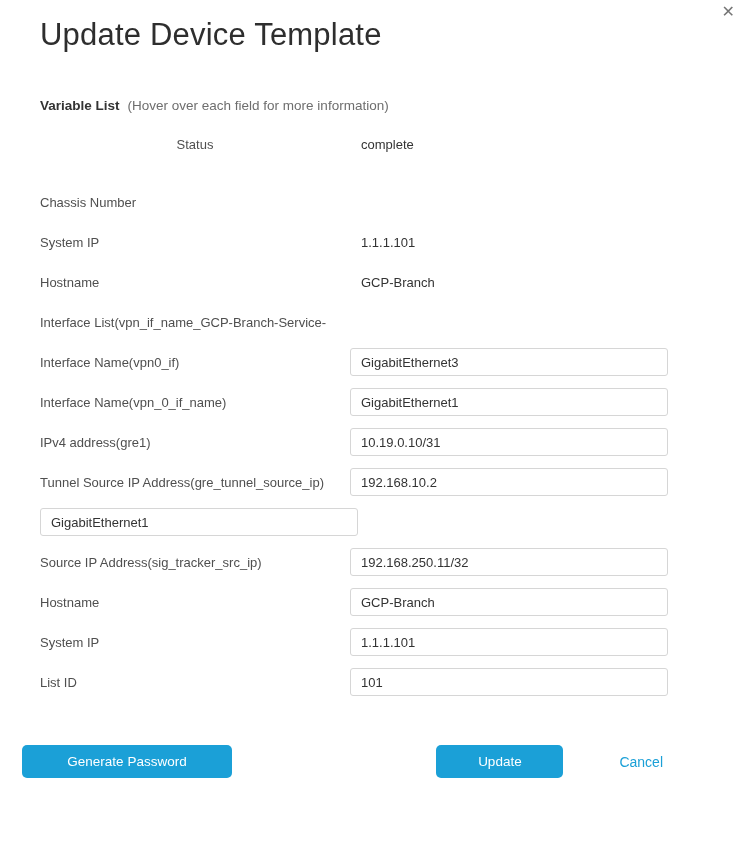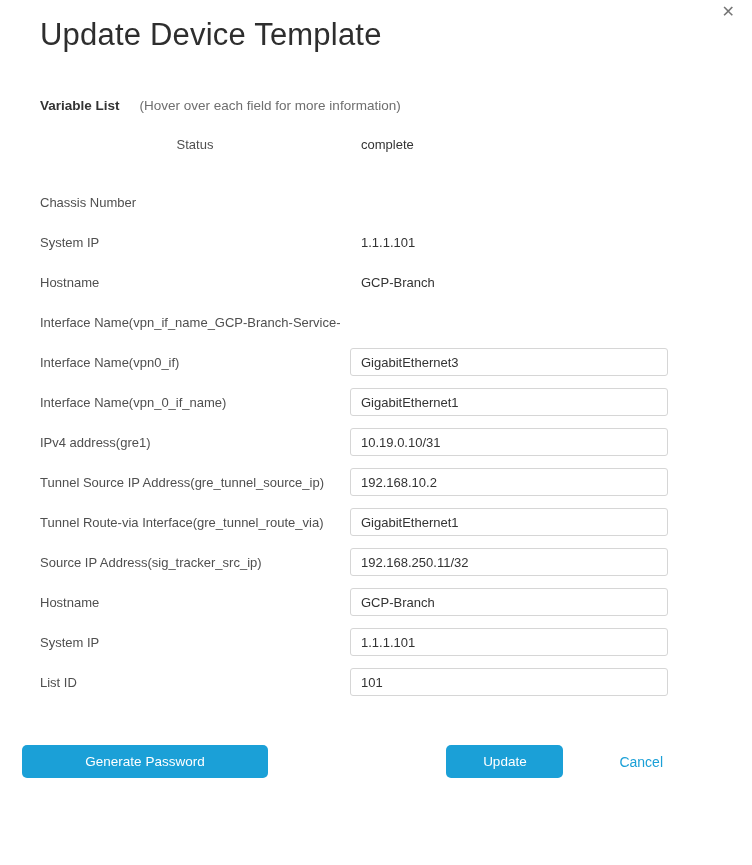--- a/index.html
+++ b/index.html
@@ -20,21 +20,21 @@
   .title {
     margin: 0; padding: 16px 40px 0 40px;
     font-size: 31px; font-weight: 300; color: #2e2e2e;
     letter-spacing: 0.2px; line-height: 1.2;
   }
   .section-head {
     margin: 45px 40px 16px 40px;
     font-size: 13.5px; line-height: 1.2;
   }
   .section-head .heading { font-weight: bold; color: #333; }
-  .section-head .hint { color: #6e6e6e; margin-left: 20px; }
+  .section-head .hint { color: #6e6e6e; margin-left: 8px; }
   .rows { padding: 0 0 0 40px; }
   .row {
     display: flex; align-items: center;
     height: 28px; margin-bottom: 12px;
   }
   .row.gap-after { margin-bottom: 30px; text-align: center; }
   .row .label {
     flex: 0 0 310px; width: 310px;
     overflow: hidden; white-space: nowrap;
     font-size: 13px; color: #4f4f4f;
@@ -56,22 +56,22 @@
     display: flex; align-items: center;
     margin-top: 49px;
     padding: 0 89px 0 22px;
   }
   .btn {
     border: none; border-radius: 5px;
     background: var(--accent, #1ba0d7); color: #ffffff;
     font-size: 13.5px; font-family: "Liberation Sans", sans-serif;
     height: 33px; cursor: pointer;
   }
-  .btn-generate { width: 246px; }
-  .btn-update { width: 117px; margin-left: auto; }
+  .btn-generate { width: 210px; }
+  .btn-update { width: 127px; margin-left: auto; }
   .cancel {
     margin-left: 56px;
     color: var(--accent, #1ba0d7);
     font-size: 14px; cursor: pointer; text-decoration: none;
   }
 </style>
 </head>
 <body>
 
 <div>
@@ -100,21 +100,21 @@
       <span class="label">System IP</span>
       <span class="value">1.1.1.101</span>
     </div>
 
     <div class="row">
       <span class="label">Hostname</span>
       <span class="value">GCP-Branch</span>
     </div>
 
     <div class="row">
-      <span class="label">Interface Name(vpn_if_name_GCP-Branch-Service-</span>
+      <span class="label">Interface List(vpn_if_name_GCP-Branch-Service-</span>
     </div>
 
     <div class="row">
       <span class="label">Interface Name(vpn0_if)</span>
       <input class="field" type="text" value="GigabitEthernet3" style="">
     </div>
 
     <div class="row">
       <span class="label">Interface Name(vpn_0_if_name)</span>
       <input class="field" type="text" value="GigabitEthernet1" style="">
@@ -124,21 +124,20 @@
       <span class="label">IPv4 address(gre1)</span>
       <input class="field" type="text" value="10.19.0.10/31" style="">
     </div>
 
     <div class="row">
       <span class="label">Tunnel Source IP Address(gre_tunnel_source_ip)</span>
       <input class="field" type="text" value="192.168.10.2" style="">
     </div>
 
     <div class="row">
-      <span class="label">Tunnel Route-via Interface(gre_tunnel_route_via)</span>
       <input class="field" type="text" value="GigabitEthernet1" style="">
     </div>
 
 
     <div class="row">
       <span class="label">Source IP Address(sig_tracker_src_ip)</span>
       <input class="field" type="text" value="192.168.250.11/32" style="">
     </div>
 
     <div class="row">

